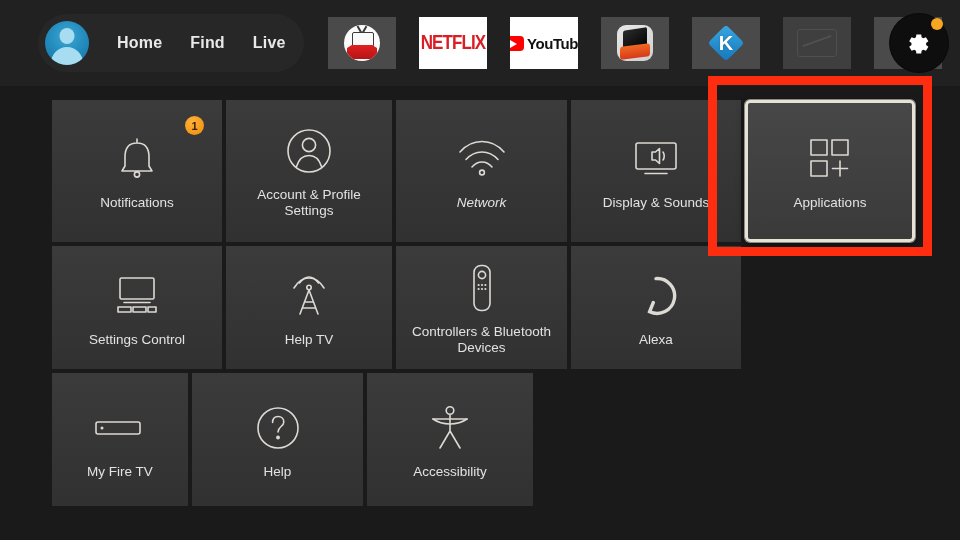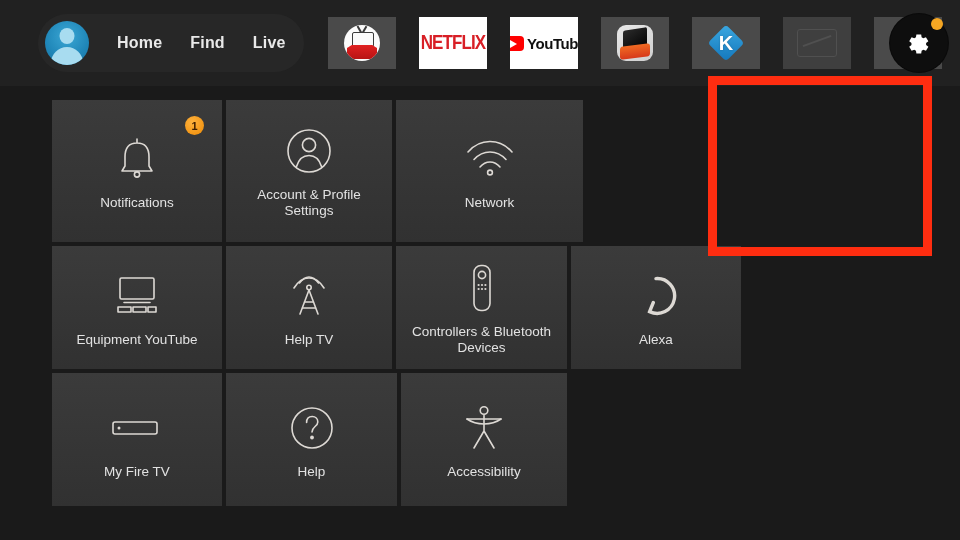--- a/index.html
+++ b/index.html
@@ -415,48 +415,70 @@
         <div class="tile-icon">
           <svg width="46" height="46" viewBox="0 0 46 46">
             <circle class="st" cx="23" cy="23" r="21"></circle>
             <circle class="st" cx="23" cy="17" r="6.6"></circle>
             <path class="st" d="M10.5 38.5 C13 30.5 18 27.5 23 27.5 C28 27.5 33 30.5 35.5 38.5"></path>
           </svg>
         </div>
         <div class="tile-label">Account &amp; Profile Settings</div>
       </div>
 
-      <div class="tile" style="width:187px;height:142px;">
+      <div class="tile" style="width:171px;height:142px;font-style:italic;">
         <div class="tile-icon">
           <svg width="50" height="38" viewBox="0 0 50 38">
             <path class="st" d="M3 12 C9 5 17 1.5 25 1.5 C33 1.5 41 5 47 12"></path>
             <path class="st" d="M9 19.5 C13.6 14.5 19.3 12 25 12 C30.7 12 36.4 14.5 41 19.5"></path>
             <path class="st" d="M15 27 C18 23.5 21.5 22 25 22 C28.5 22 32 23.5 35 27"></path>
             <circle class="st" cx="25" cy="32.5" r="2.4"></circle>
           </svg>
         </div>
         <div class="tile-label">Network</div>
       </div>
 
-
+      <div class="tile" style="width:170px;height:142px;">
+        <div class="tile-icon">
+          <svg width="52" height="38" viewBox="0 0 52 38">
+            <rect class="st" x="6" y="3" width="40" height="26" rx="2"></rect>
+            <path class="st" d="M15 33.5 L37 33.5"></path>
+            <path class="st" d="M22 12 L25.5 12 L29.5 8.5 L29.5 23.5 L25.5 20 L22 20 Z"></path>
+            <path class="st" d="M33 12 C34.6 13.8 34.6 18.2 33 20"></path>
+          </svg>
+        </div>
+        <div class="tile-label">Display &amp; Sounds</div>
+      </div>
+
+      <div class="tile focused" style="width:170px;height:142px;">
+        <div class="tile-icon">
+          <svg width="44" height="42" viewBox="0 0 44 42">
+            <rect class="st" x="3" y="2" width="16" height="15"></rect>
+            <rect class="st" x="24" y="2" width="16" height="15"></rect>
+            <rect class="st" x="3" y="23" width="16" height="15"></rect>
+            <path class="st" d="M32 23 L32 38 M24.5 30.5 L39.5 30.5"></path>
+          </svg>
+        </div>
+        <div class="tile-label">Applications</div>
+      </div>
     </div>
 
     <div class="grid-row">
 
       <div class="tile" style="width:170px;height:123px;">
         <div class="tile-icon">
           <svg width="54" height="40" viewBox="0 0 54 40">
             <rect class="st" x="10" y="2" width="34" height="21" rx="1.5"></rect>
             <path class="st" d="M14 26.5 L40 26.5"></path>
             <rect class="st" x="8" y="31" width="13" height="5"></rect>
             <rect class="st" x="23" y="31" width="13" height="5"></rect>
             <path class="st" d="M38 31 L46 31 L46 36 L38 36 Z"></path>
           </svg>
         </div>
-        <div class="tile-label">Equipment YouTube</div>
+        <div class="tile-label">Settings Control</div>
       </div>
 
       <div class="tile" style="width:166px;height:123px;">
         <div class="tile-icon">
           <svg width="44" height="44" viewBox="0 0 44 44">
             <path class="st" d="M12.5 9 C15.5 5 18.6 3 22 3 C25.4 3 28.5 5 31.5 9"></path>
             <path class="st" d="M7 14 C11 7.5 16.3 4 22 4 C27.7 4 33 7.5 37 14"></path>
             <circle class="st" cx="22" cy="13.5" r="2.2"></circle>
             <path class="st" d="M22 16 L13 40 M22 16 L31 40"></path>
             <path class="st" d="M17.6 28 L26.4 28 M15.6 34 L28.4 34"></path>
@@ -487,21 +509,21 @@
             <path fill="none" stroke="#ddd9d4" stroke-width="3.4" stroke-linecap="round" d="M21 3.6 A17.4 17.4 0 1 1 14.6 36.6 L18.3 27.5"></path>
           </svg>
         </div>
         <div class="tile-label">Alexa</div>
       </div>
 
     </div>
 
     <div class="grid-row">
 
-      <div class="tile" style="width:170px;height:133px;">
+      <div class="tile" style="width:136px;height:133px;">
         <div class="tile-icon">
           <svg width="52" height="20" viewBox="0 0 52 20">
             <rect class="st" x="2" y="4" width="44" height="12" rx="2"></rect>
             <circle class="stf" cx="8" cy="10" r="1.5"></circle>
           </svg>
         </div>
         <div class="tile-label">My Fire TV</div>
       </div>
 
       <div class="tile" style="width:171px;height:133px;">

